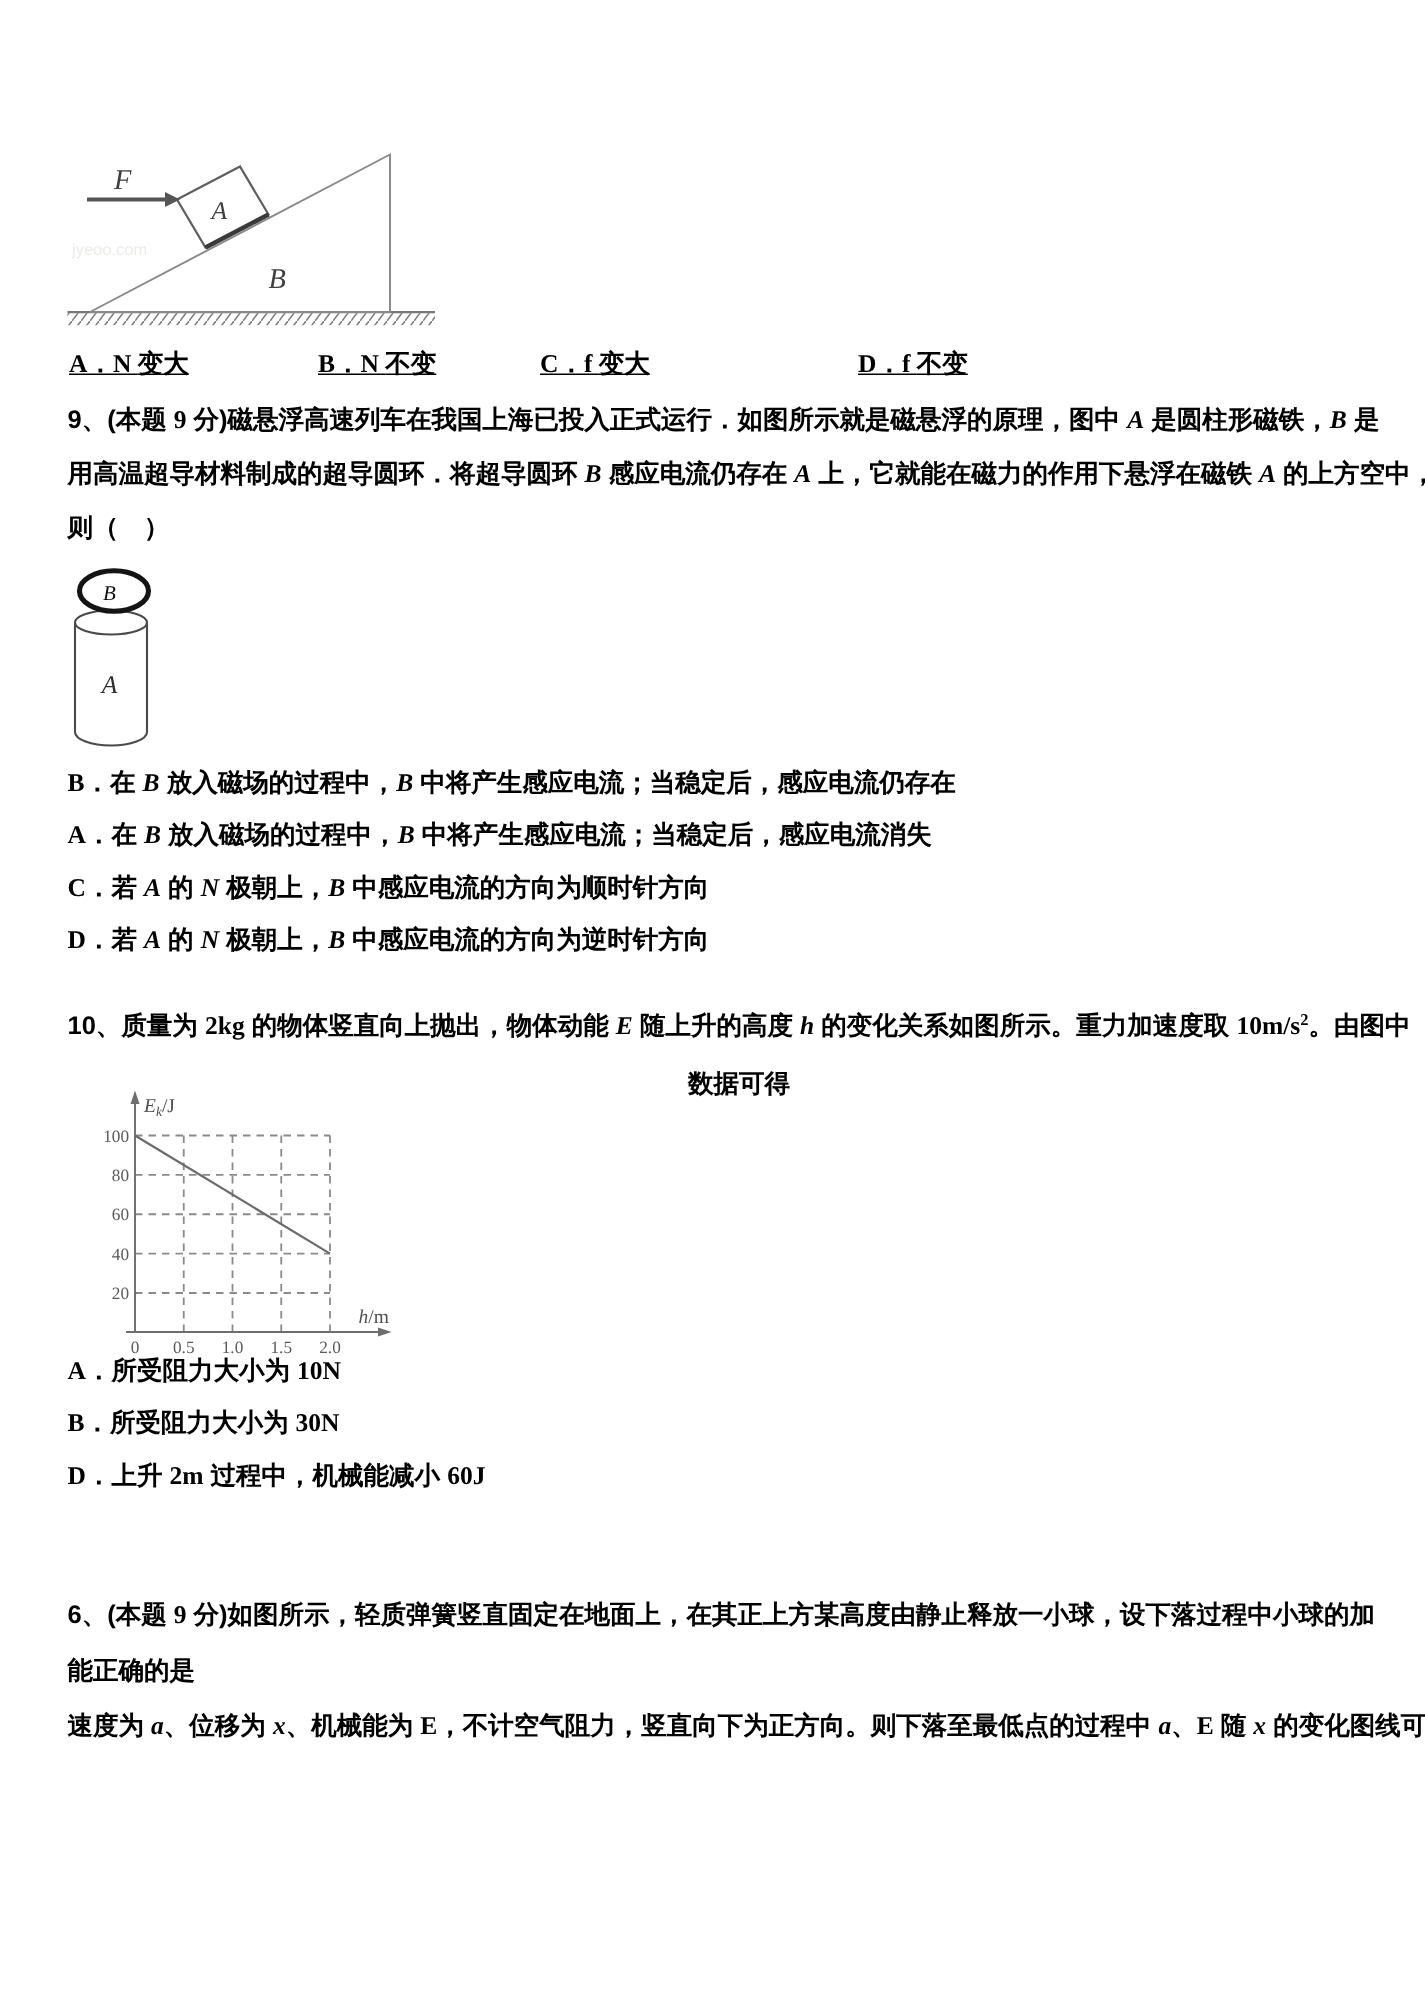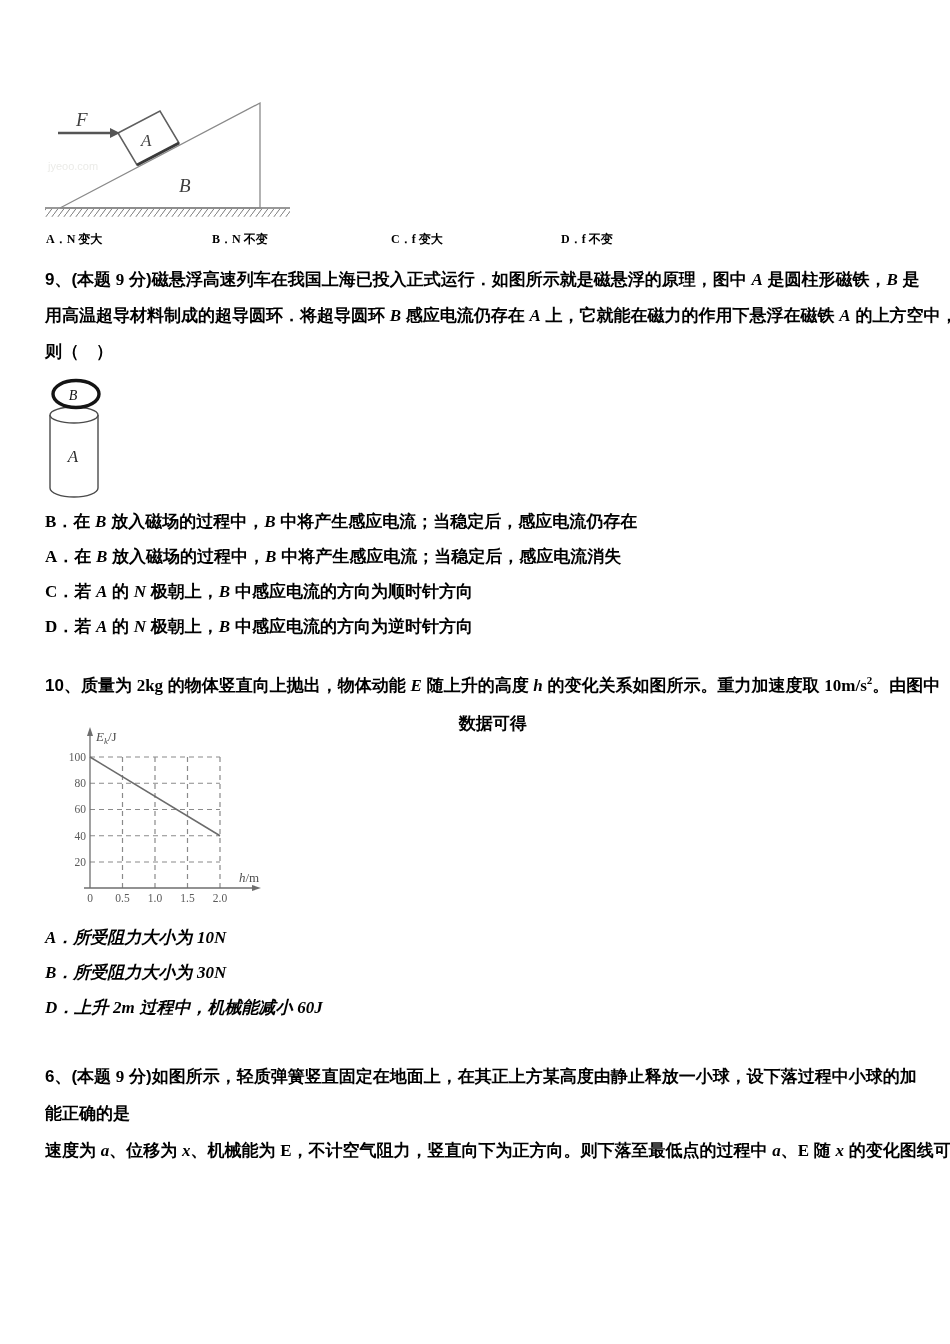--- a/index.html
+++ b/index.html
@@ -3,25 +3,25 @@
 <meta charset="utf-8">
 <style>
   html,body{margin:0;padding:0;background:#fff;}
   .page{position:relative;width:950px;height:1344px;background:#ffffff;overflow:hidden;
         font-family:"Liberation Sans",sans-serif;color:#000;}
   .tline{white-space:nowrap;font-weight:700;font-size:17px;color:#000;}
   .qblock{position:absolute;left:45px;}
   .blk-q9{top:262px;line-height:36px;}
   .blk-q9opts{top:504px;line-height:35px;}
   .blk-q10{top:661px;line-height:38px;text-align:center;}
-  .blk-q10opts{top:920px;line-height:35px;font-style:italic;}
+  .blk-q10opts{top:896px;line-height:35px;}
   .blk-q11{top:1058px;line-height:37px;}
   .optrow{position:absolute;left:46px;top:231px;height:26px;width:880px;}
-  .optcell{position:absolute;top:0;white-space:nowrap;font-weight:700;font-size:12px;}
-  .oc-a{left:0;} .oc-b{left:166px;} .oc-c{left:345px;} .oc-d{left:515px;}
+  .optcell{position:absolute;top:0;white-space:nowrap;font-weight:700;font-size:17px;text-decoration:underline;}
+  .oc-a{left:0;} .oc-b{left:166px;} .oc-c{left:314px;} .oc-d{left:526px;}
   .var{font-family:"Liberation Serif",serif;font-style:italic;font-weight:700;}
   .rm{font-family:"Liberation Serif",serif;font-weight:700;}
   .sup{vertical-align:super;font-size:11px;}
   .fig{position:absolute;}
   .fig-incline{left:42px;top:86px;}
   .fig-cylinder{left:45px;top:376px;}
   .fig-graph{left:58px;top:720px;}
   text{user-select:none;}
   .f-it{font-family:"Liberation Serif",serif;font-style:italic;}
   .f-rm{font-family:"Liberation Serif",serif;}

